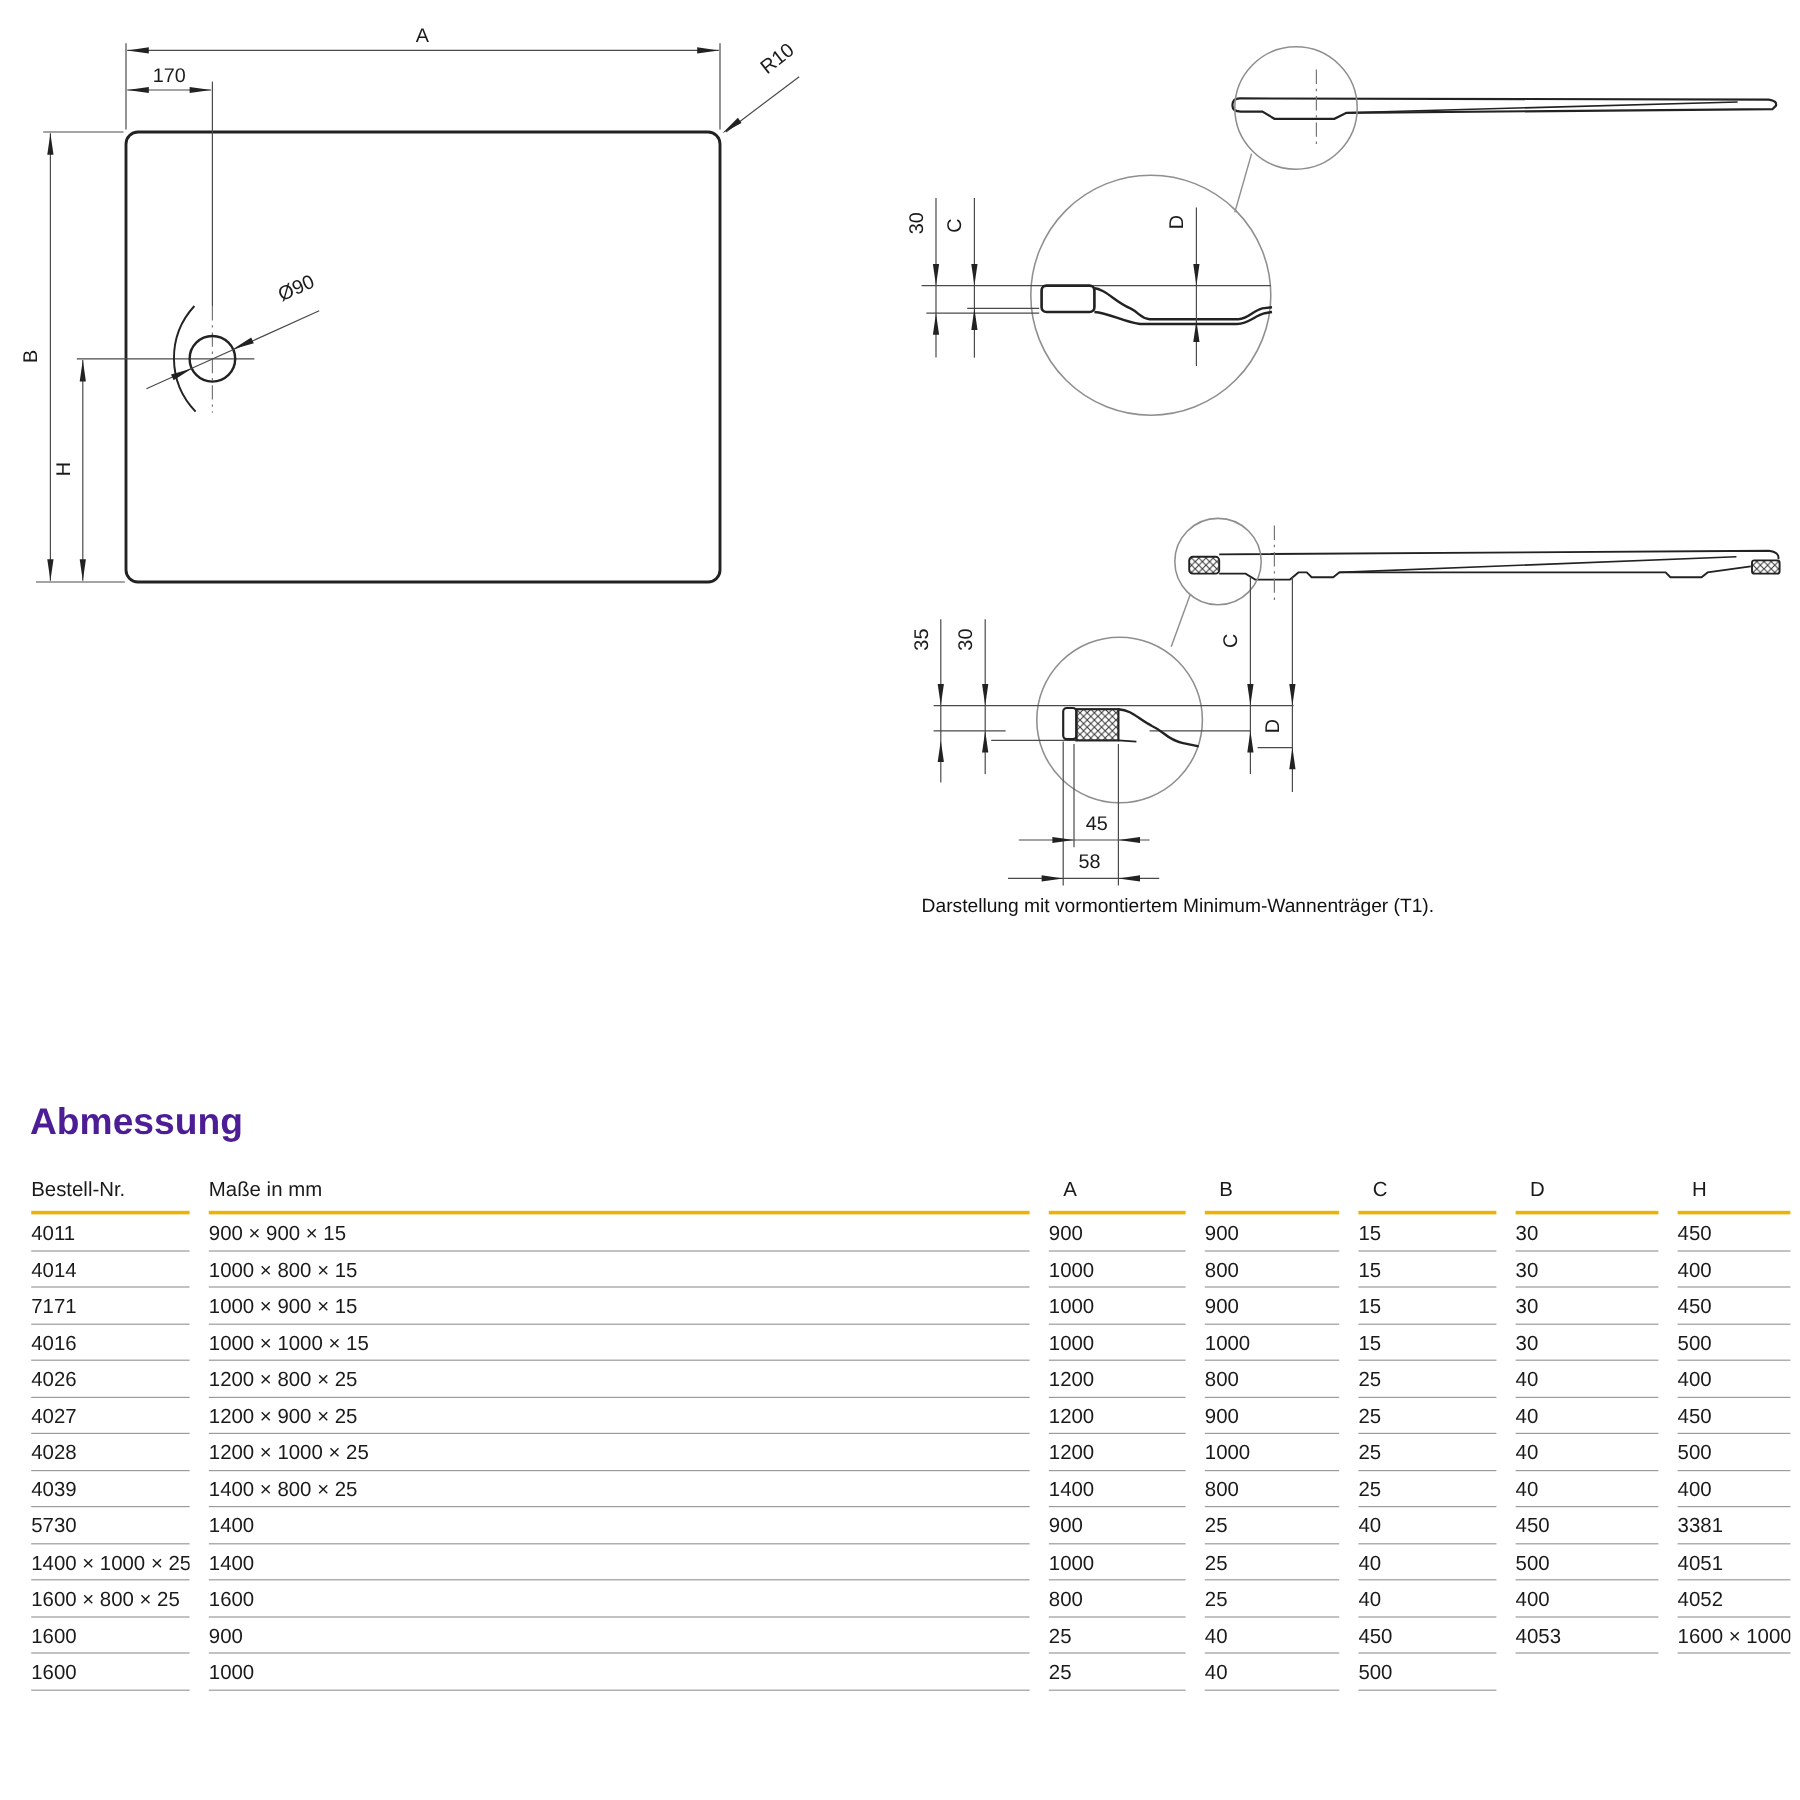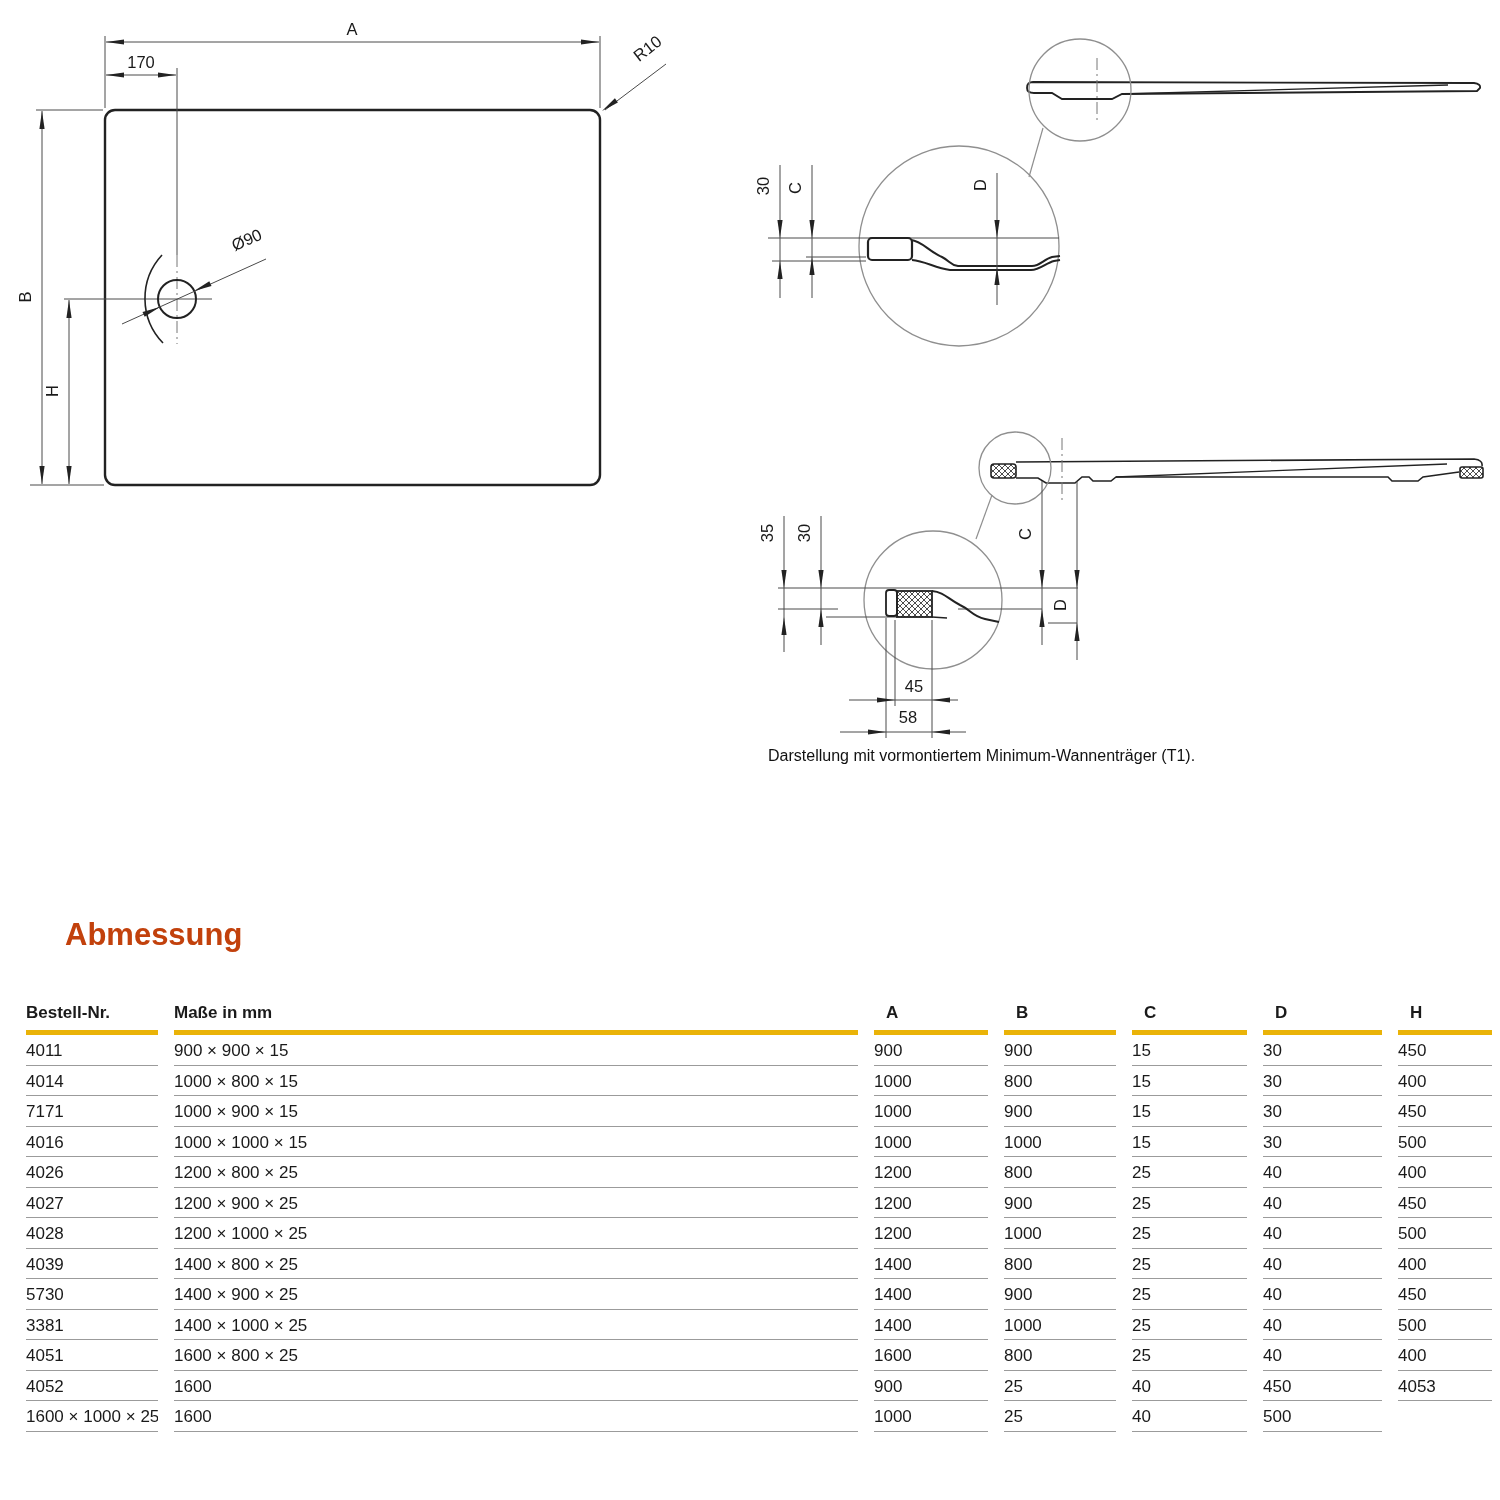--- a/index.html
+++ b/index.html
@@ -16,34 +16,33 @@
   .leader{stroke:#8f8f8f;stroke-width:1.2;fill:none;}
   .centerline{stroke:#777;stroke-width:1;fill:none;stroke-dasharray:12 4 2 4;}
   .arrow{fill:#222;stroke:none;}
 
   #caption{
     position:absolute;left:768px;top:747px;
     font-size:16px;font-weight:400;color:#111;white-space:nowrap;
   }
   #table-title{
     position:absolute;left:25px;top:917px;
-    font-size:31px;font-weight:700;color:#c2410c;margin-left:40px;
+    font-size:31px;font-weight:700;color:#4c1d95;
   }
   #spec-table{
     position:absolute;left:26px;top:982px;width:1466px;
     display:grid;
     grid-template-columns:132px 684px 114px 112px 115px 119px 94px;
     column-gap:16px;
     font-size:17px;
   }
   .th{
-    font-weight:700;padding-bottom:7px;
-    border-bottom:5px solid #eab308;
+    font-weight:400;padding-bottom:7px;
+    border-bottom:3px solid #eab308;
     align-self:end;
-    margin-top:21px;
   }
   .th.num{padding-left:12px;}
   .td{
     height:29.5px;line-height:31px;
     border-bottom:1.5px solid #9b9b9b;
     overflow:hidden;white-space:nowrap;
   }
 </style>
 </head>
 <body>
@@ -257,21 +256,20 @@
 
   <div class="td">4039</div>
   <div class="td">1400 × 800 × 25</div>
   <div class="td">1400</div>
   <div class="td">800</div>
   <div class="td">25</div>
   <div class="td">40</div>
   <div class="td">400</div>
 
   <div class="td">5730</div>
-  <div class="td">1400 × 900 × 25</div>
   <div class="td">1400</div>
   <div class="td">900</div>
   <div class="td">25</div>
   <div class="td">40</div>
   <div class="td">450</div>
 
   <div class="td">3381</div>
   <div class="td">1400 × 1000 × 25</div>
   <div class="td">1400</div>
   <div class="td">1000</div>

